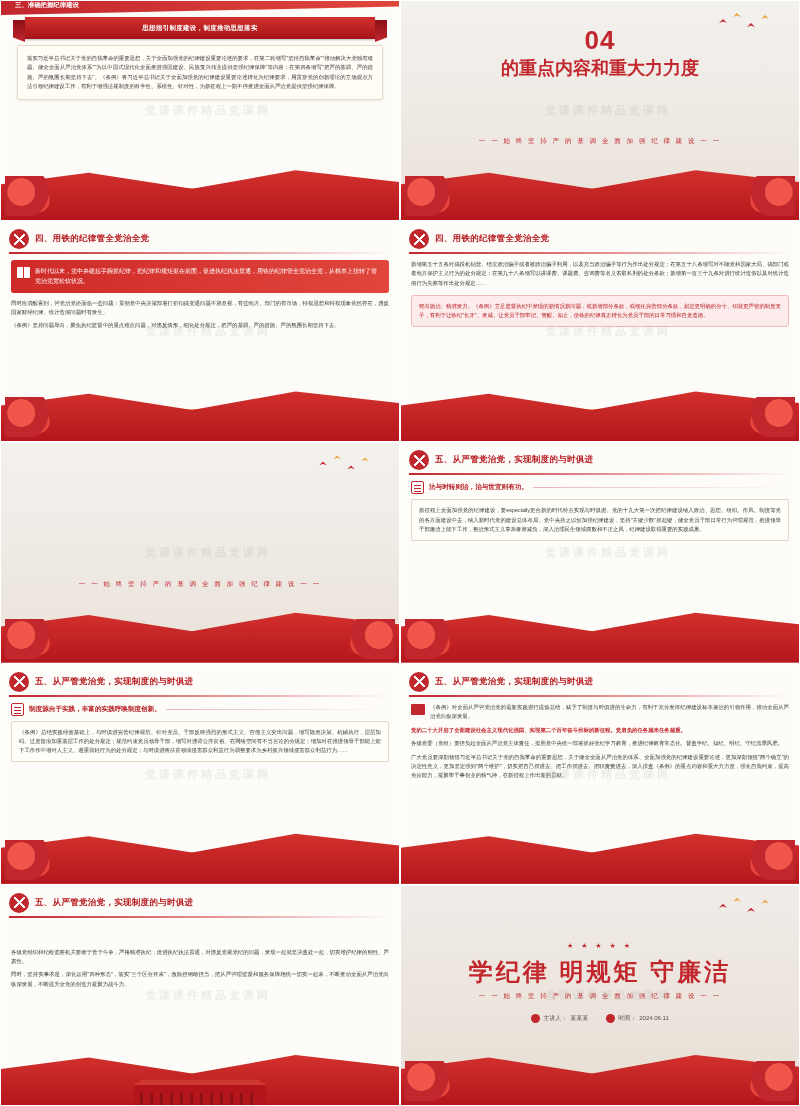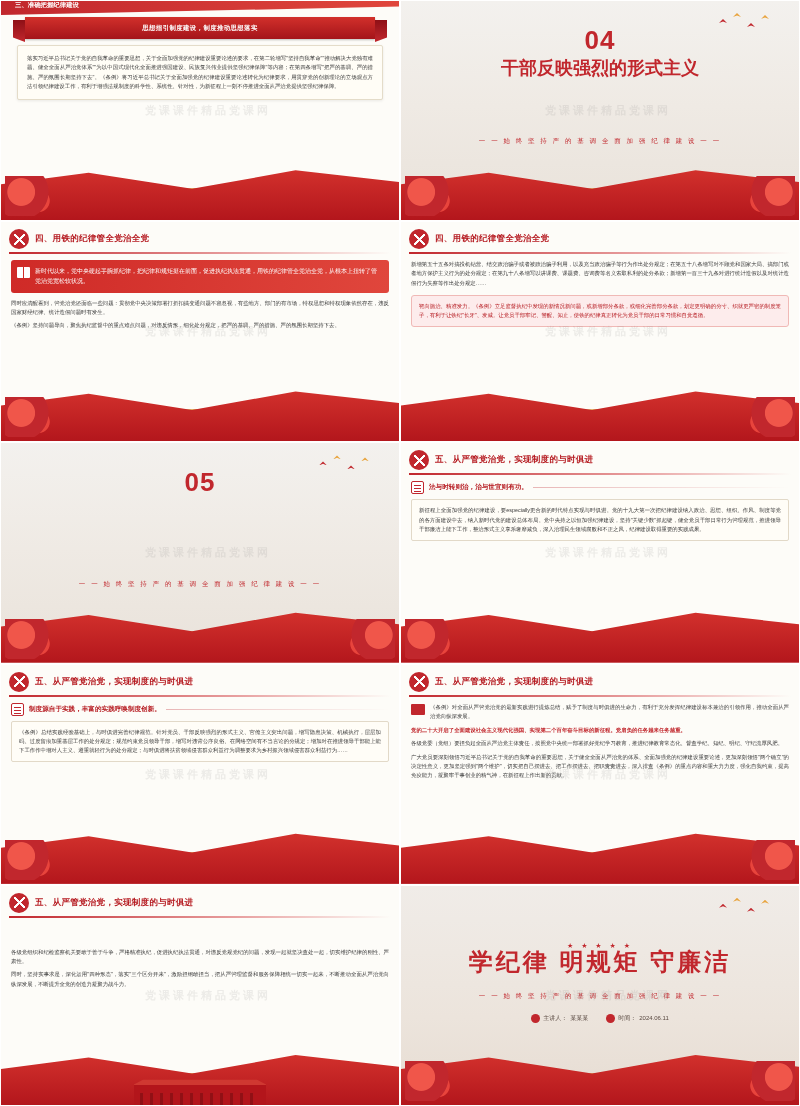--- a/index.html
+++ b/index.html
@@ -171,21 +171,21 @@
   }
   .slide1-tabtxt {
     position: absolute; top: 0px; left: 14px; font-size: 6.4px; color: #fff; font-weight: bold;
   }
 
   
   .final {
     background: linear-gradient(180deg,#f0ece8 0%, #ece4dc 60%, #e6dcd2 100%);
   }
   .final-title {
-    position: absolute; left: 0; right: 0; top: 60px; text-align: center;
+    position: absolute; left: 0; right: 0; top: 70px; text-align: center;
     font-size: 24px; font-weight: bold; color: #c1272d; letter-spacing: 3px;
   }
   .final-sub {
     position: absolute; left: 0; right: 0; top: 106px; text-align: center;
     font-size: 6.5px; color: #c1272d; letter-spacing: 2px;
   }
   .final-meta {
     position: absolute; left: 0; right: 0; top: 128px;
     display: flex; justify-content: center; gap: 18px;
     font-size: 6px; color: #5a4a42;
@@ -236,21 +236,21 @@
   </div>
 
   <div class="slide cover">
     <div class="birds">
         <i></i>
         <i></i>
         <i></i>
         <i></i>
       </div>
     <div class="cover-num">04</div>
-    <div class="cover-title">干部反映强烈的形式主义</div>
+    <div class="cover-title">的重点内容和重大力力度</div>
     <div class="cover-sub">一 一 始 终 坚 持 严 的 基 调   全 面 加 强 纪 律 建 设 一 一</div>
     <div class="watermark">党课课件精品党课网</div>
     <div class="goldline"></div>
     <div class="ribbon2"></div>
     <div class="ribbon"></div>
     <div class="peony"></div>
     <div class="peony right"></div>
   </div>
 
   <div class="slide">
@@ -293,21 +293,20 @@
     <div class="peony right"></div>
   </div>
 
   <div class="slide cover">
     <div class="birds">
         <i></i>
         <i></i>
         <i></i>
         <i></i>
       </div>
-    <div class="cover-num">05</div>
     <div class="cover-sub">一 一 始 终 坚 持 严 的 基 调   全 面 加 强 纪 律 建 设 一 一</div>
     <div class="watermark">党课课件精品党课网</div>
     <div class="goldline"></div>
     <div class="ribbon2"></div>
     <div class="ribbon"></div>
     <div class="peony"></div>
     <div class="peony right"></div>
   </div>
 
   <div class="slide">

